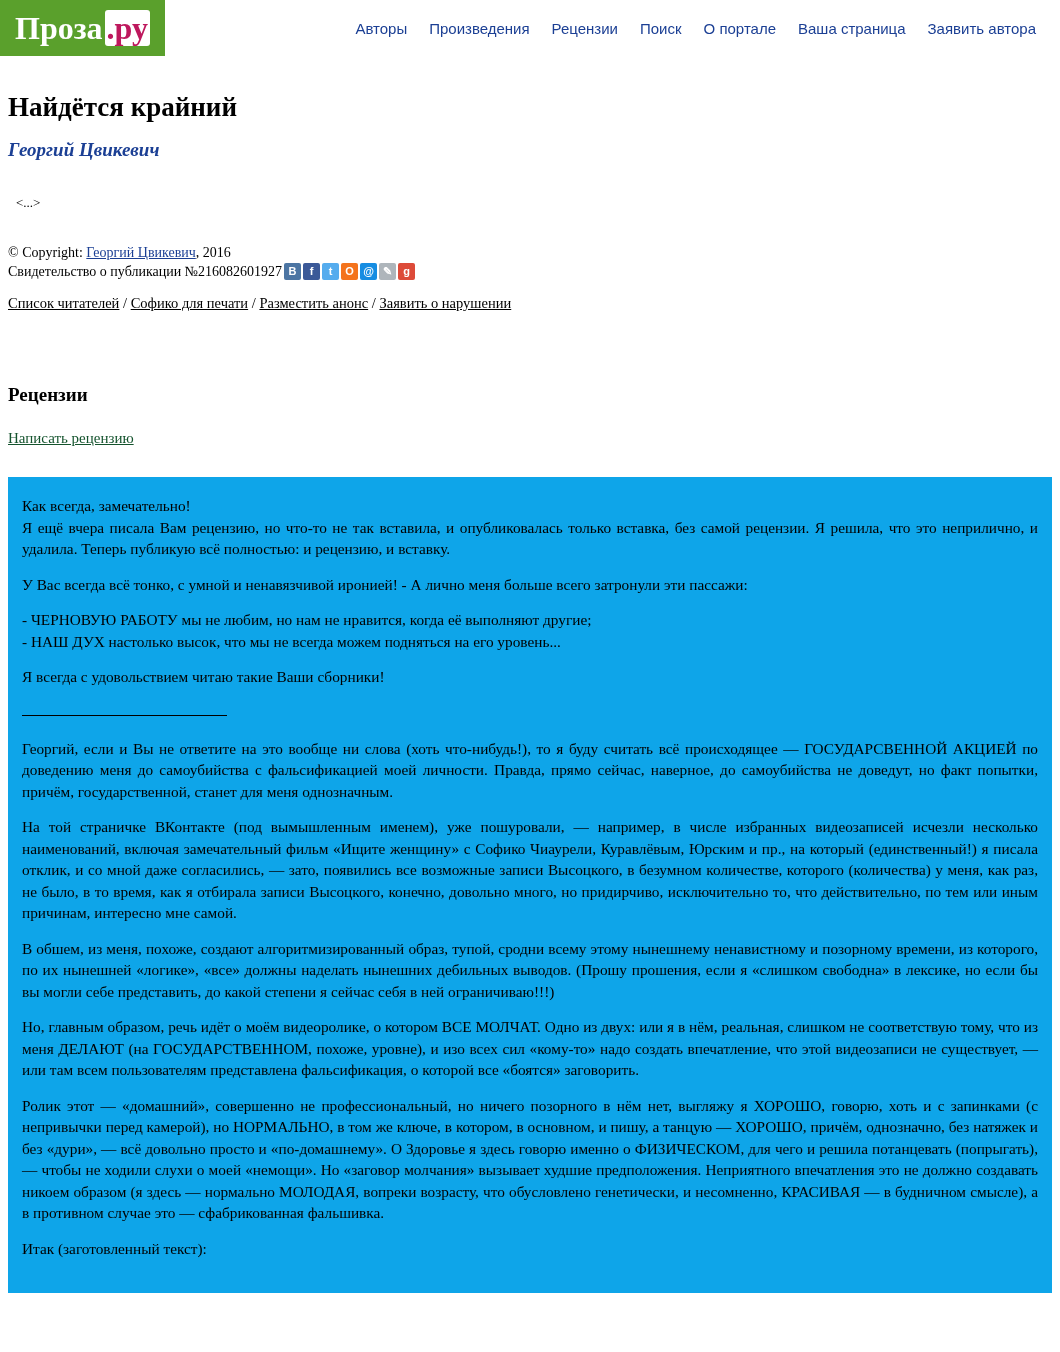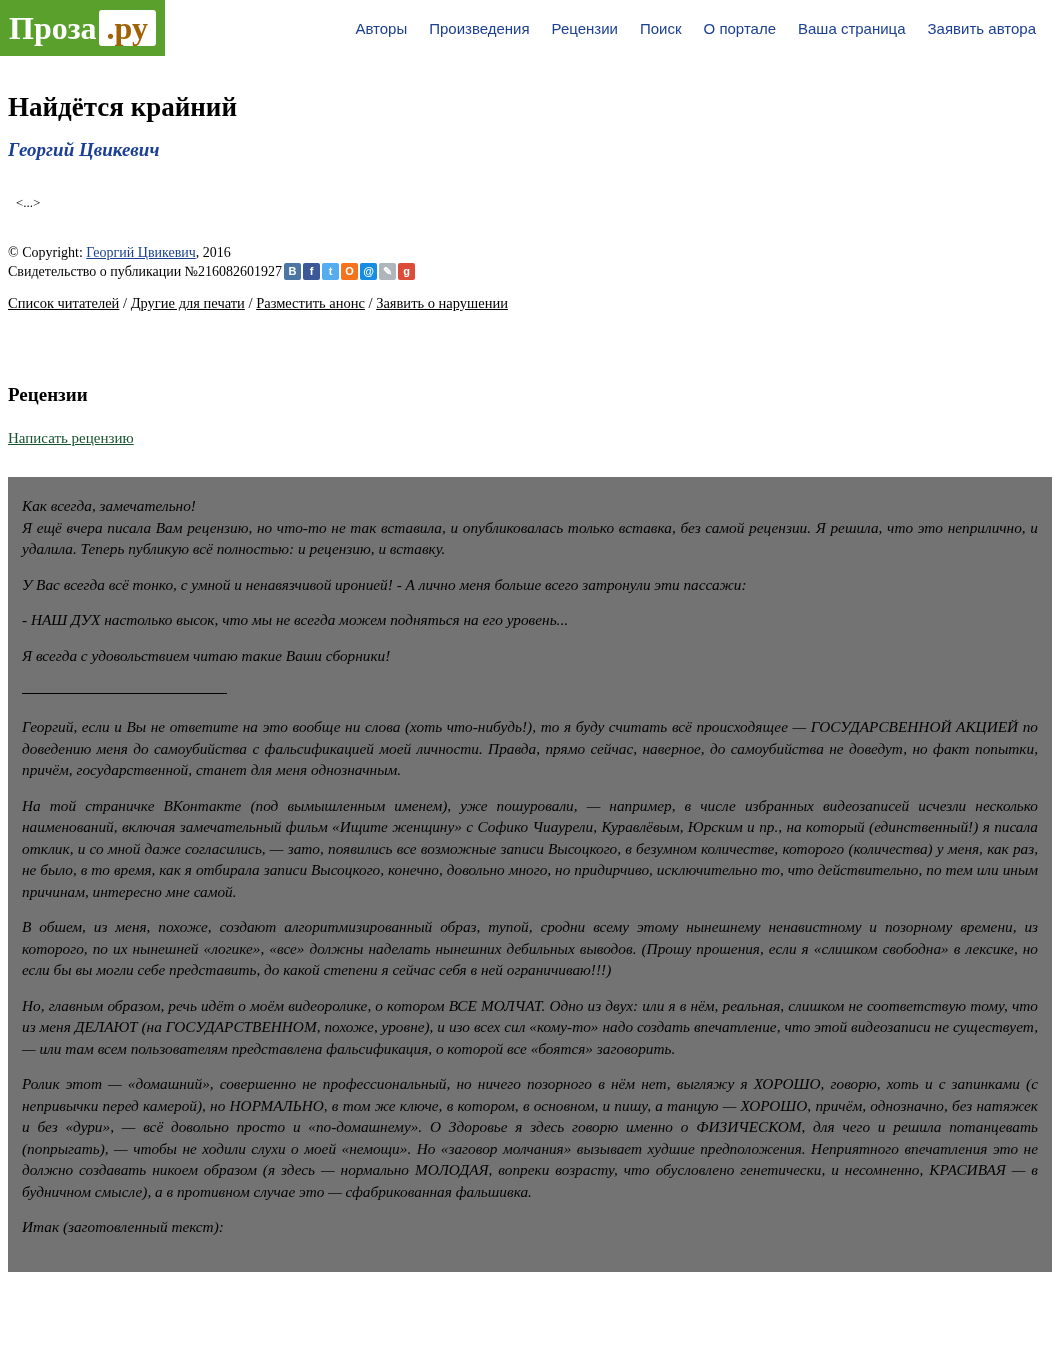--- a/index.html
+++ b/index.html
@@ -36,23 +36,23 @@
   }
   .logo-text {
     font-family: "Liberation Serif", serif;
     font-size: 32px;
     font-weight: bold;
     color: #ffffff;
     letter-spacing: 0px;
   }
   .logo-badge {
     background: #ffffff;
-    color: #a16207;
+    color: #be185d;
     border-radius: 3px;
-    padding: 0 8px;
+    padding: 0 2px;
     margin-left: 2px;
     text-align: center;
   }
   .nav {
     flex: 1;
     display: flex;
     justify-content: flex-end;
     align-items: center;
     gap: 22px;
     height: 56px;
@@ -156,28 +156,27 @@
   .write-review {
     font-family: "Liberation Serif", serif;
     font-size: 15px;
     margin-top: 24px;
   }
   .write-review a { color: #14532d; }
 
   
   .review-block {
     margin-top: 30px;
-    background: #737373;
+    background: #0ea5e9;
     padding: 18px 14px 20px 14px;
     font-family: "Liberation Serif", serif;
     font-size: 15.3px;
     line-height: 21.5px;
     text-align: justify;
     color: #000;
-    font-style: italic;
   }
   .review-block p {
     margin: 0 0 14px 0;
   }
   .review-block p.tight {
     margin-bottom: 0;
   }
   .review-block .hr {
     width: 205px;
     border-bottom: 1px solid #000;
@@ -224,33 +223,34 @@
           <span class="ic-tw">t</span>
           <span class="ic-ok">О</span>
           <span class="ic-mr">@</span>
           <span class="ic-lj">✎</span>
           <span class="ic-gp">g</span>
         </span>
       </div>
     </div>
 
     <div class="links-row">
-      <a href="#">Список читателей</a><span class="sep"> / </span><a href="#">Другие для печати</a><span class="sep"> / </span><a href="#">Разместить анонс</a><span class="sep"> / </span><a href="#">Заявить о нарушении</a>
+      <a href="#">Список читателей</a><span class="sep"> / </span><a href="#">Софико для печати</a><span class="sep"> / </span><a href="#">Разместить анонс</a><span class="sep"> / </span><a href="#">Заявить о нарушении</a>
     </div>
 
     <h2 class="reviews-heading">Рецензии</h2>
 
     <div class="write-review">
       <a href="#">Написать рецензию</a>
     </div>
 
     <div class="review-block">
       <p class="tight">Как всегда, замечательно!</p>
       <p>Я ещё вчера писала Вам рецензию, но что-то не так вставила, и опубликовалась только вставка, без самой рецензии. Я решила, что это неприлично, и удалила. Теперь публикую всё полностью: и рецензию, и вставку.</p>
       <p>У Вас всегда всё тонко, с умной и ненавязчивой иронией! - А лично меня больше всего затронули эти пассажи:</p>
+      <p class="tight">- ЧЕРНОВУЮ РАБОТУ мы не любим, но нам не нравится, когда её выполняют другие;</p>
       <p>- НАШ ДУХ настолько высок, что мы не всегда можем подняться на его уровень...</p>
       <p>Я всегда с удовольствием читаю такие Ваши сборники!</p>
       <div class="hr"></div>
       <p>Георгий, если и Вы не ответите на это вообще ни слова (хоть что-нибудь!), то я буду считать всё происходящее — ГОСУДАРСВЕННОЙ АКЦИЕЙ по доведению меня до самоубийства с фальсификацией моей личности. Правда, прямо сейчас, наверное, до самоубийства не доведут, но факт попытки, причём, государственной, станет для меня однозначным.</p>
       <p>На той страничке ВКонтакте (под вымышленным именем), уже пошуровали, — например, в числе избранных видеозаписей исчезли несколько наименований, включая замечательный фильм «Ищите женщину» с Софико Чиаурели, Куравлёвым, Юрским и пр., на который (единственный!) я писала отклик, и со мной даже согласились, — зато, появились все возможные записи Высоцкого, в безумном количестве, которого (количества) у меня, как раз, не было, в то время, как я отбирала записи Высоцкого, конечно, довольно много, но придирчиво, исключительно то, что действительно, по тем или иным причинам, интересно мне самой.</p>
       <p>В обшем, из меня, похоже, создают алгоритмизированный образ, тупой, сродни всему этому нынешнему ненавистному и позорному времени, из которого, по их нынешней «логике», «все» должны наделать нынешних дебильных выводов. (Прошу прошения, если я «слишком свободна» в лексике, но если бы вы могли себе представить, до какой степени я сейчас себя в ней ограничиваю!!!)</p>
       <p>Но, главным образом, речь идёт о моём видеоролике, о котором ВСЕ МОЛЧАТ. Одно из двух: или я в нём, реальная, слишком не соответствую тому, что из меня ДЕЛАЮТ (на ГОСУДАРСТВЕННОМ, похоже, уровне), и изо всех сил «кому-то» надо создать впечатление, что этой видеозаписи не существует, — или там всем пользователям представлена фальсификация, о которой все «боятся» заговорить.</p>
       <p>Ролик этот — «домашний», совершенно не профессиональный, но ничего позорного в нём нет, выгляжу я ХОРОШО, говорю, хоть и с запинками (с непривычки перед камерой), но НОРМАЛЬНО, в том же ключе, в котором, в основном, и пишу, а танцую — ХОРОШО, причём, однозначно, без натяжек и без «дури», — всё довольно просто и «по-домашнему». О Здоровье я здесь говорю именно о ФИЗИЧЕСКОМ, для чего и решила потанцевать (попрыгать), — чтобы не ходили слухи о моей «немощи». Но «заговор молчания» вызывает худшие предположения. Неприятного впечатления это не должно создавать никоем образом (я здесь — нормально МОЛОДАЯ, вопреки возрасту, что обусловлено генетически, и несомненно, КРАСИВАЯ — в будничном смысле), а в противном случае это — сфабрикованная фальшивка.</p>
       <p>Итак (заготовленный текст):</p>
     </div>

